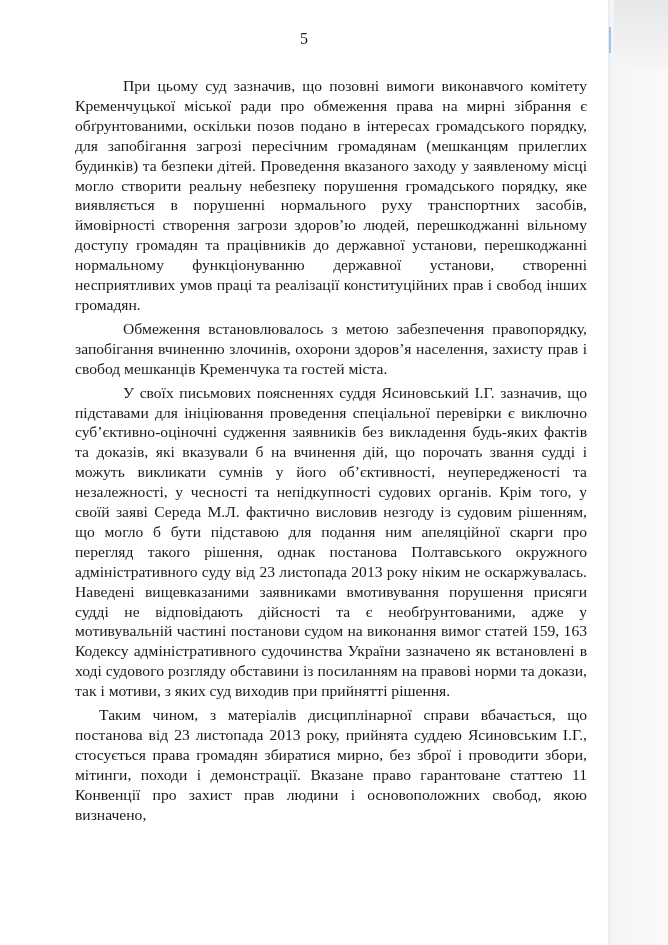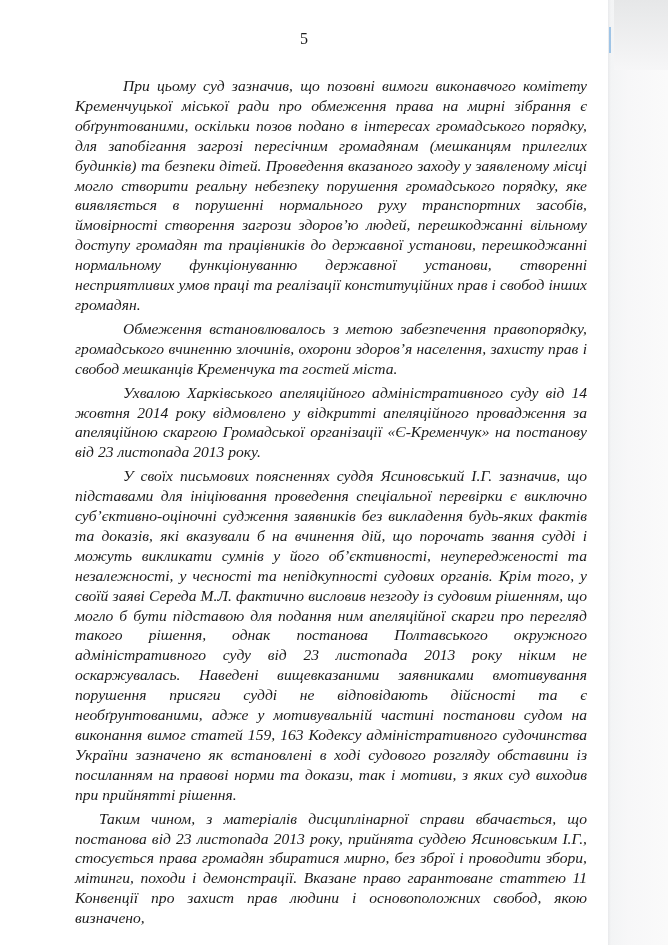--- a/index.html
+++ b/index.html
@@ -30,33 +30,31 @@
     font-size:16px; line-height:18px;
   }
   .body-text {
     position:absolute; left:75px; top:76px; width:512px;
     font-size:15.6px; line-height:19.9px;
   }
   .para {
     margin:0 0 4px 0;
     text-align:justify;
     text-indent:48px;
-    font-style:italic;
   }
   .para.last { text-indent:24px; }
 </style>
 </head>
 <body>
 
 <div class="page">
   <div class="page-number">5</div>
   <div class="body-text">
     <p class="para">При цьому суд зазначив, що позовні вимоги виконавчого комітету Кременчуцької міської ради про обмеження права на мирні зібрання є обґрунтованими, оскільки позов подано в інтересах громадського порядку, для запобігання загрозі пересічним громадянам (мешканцям прилеглих будинків) та безпеки дітей. Проведення вказаного заходу у заявленому місці могло створити реальну небезпеку порушення громадського порядку, яке виявляється в порушенні нормального руху транспортних засобів, ймовірності створення загрози здоров’ю людей, перешкоджанні вільному доступу громадян та працівників до державної установи, перешкоджанні нормальному функціонуванню державної установи, створенні несприятливих умов праці та реалізації конституційних прав і свобод інших громадян.</p>
-    <p class="para">Обмеження встановлювалось з метою забезпечення правопорядку, громадського вчиненню злочинів, охорони здоров’я населення, захисту прав і свобод мешканців Кременчука та гостей міста.</p>
-    <p class="para">Ухвалою Харківського апеляційного адміністративного суду від 14 жовтня 2014 року відмовлено у відкритті апеляційного провадження за апеляційною скаргою Громадської організації «Є-Кременчук» на постанову від 23 листопада 2013 року.</p>
+    <p class="para">Обмеження встановлювалось з метою забезпечення правопорядку, запобігання вчиненню злочинів, охорони здоров’я населення, захисту прав і свобод мешканців Кременчука та гостей міста.</p>
     <p class="para">У своїх письмових поясненнях суддя Ясиновський І.Г. зазначив, що підставами для ініціювання проведення спеціальної перевірки є виключно суб’єктивно-оціночні судження заявників без викладення будь-яких фактів та доказів, які вказували б на вчинення дій, що порочать звання судді і можуть викликати сумнів у його об’єктивності, неупередженості та незалежності, у чесності та непідкупності судових органів. Крім того, у своїй заяві Середа М.Л. фактично висловив незгоду із судовим рішенням, що могло б бути підставою для подання ним апеляційної скарги про перегляд такого рішення, однак постанова Полтавського окружного адміністративного суду від 23 листопада 2013 року ніким не оскаржувалась. Наведені вищевказаними заявниками вмотивування порушення присяги судді не відповідають дійсності та є необґрунтованими, адже у мотивувальній частині постанови судом на виконання вимог статей 159, 163 Кодексу адміністративного судочинства України зазначено як встановлені в ході судового розгляду обставини із посиланням на правові норми та докази, так і мотиви, з яких суд виходив при прийнятті рішення.</p>
     <p class="para last">Таким чином, з матеріалів дисциплінарної справи вбачається, що постанова від 23 листопада 2013 року, прийнята суддею Ясиновським І.Г., стосується права громадян збиратися мирно, без зброї і проводити збори, мітинги, походи і демонстрації. Вказане право гарантоване статтею 11 Конвенції про захист прав людини і основоположних свобод, якою визначено,</p>
   </div>
 </div>
 
 <div class="right-margin">
   <div class="top-shade"></div>
 </div>
 <div class="blue-mark"></div>
 

